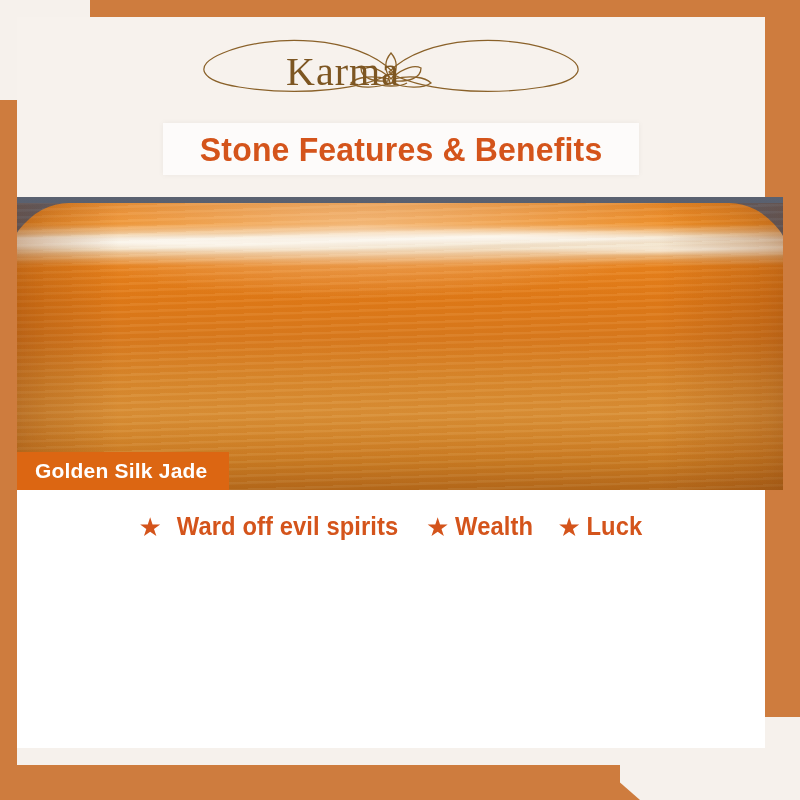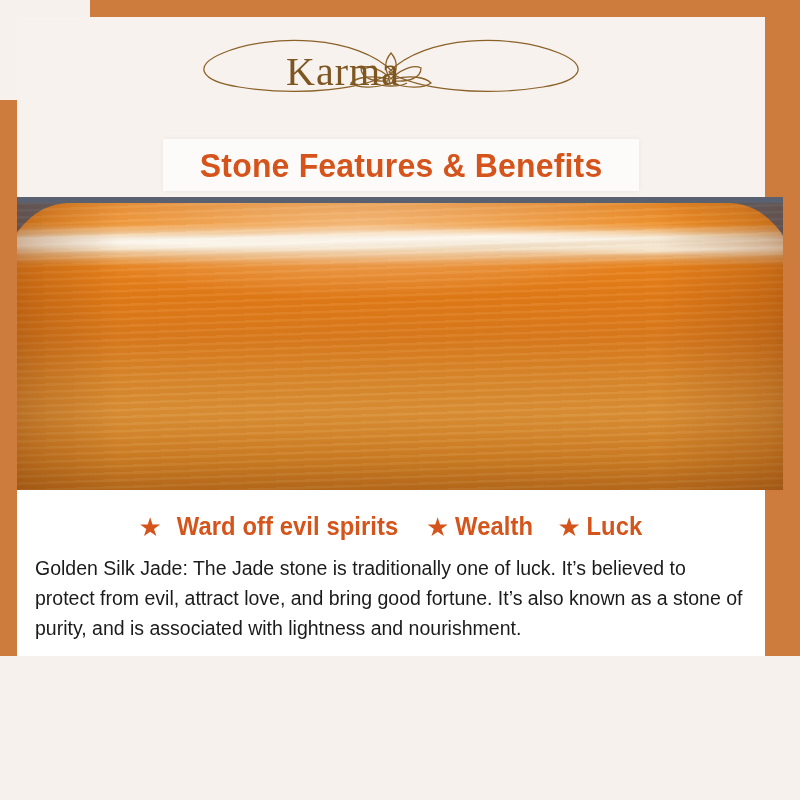--- a/index.html
+++ b/index.html
@@ -3,21 +3,21 @@
 <meta charset="utf-8">
 <title>Stone Features &amp; Benefits</title>
 <style>
   html,body{margin:0;padding:0;}
   body{
     width:800px;height:800px;overflow:hidden;
     background:#f6f1ec;
     font-family:"Liberation Sans", sans-serif;
     -webkit-font-smoothing:antialiased;
   }
-  .page{position:relative;width:800px;height:656px;overflow:hidden;background:#f6f1ec;}
+  .page{position:relative;width:800px;height:800px;overflow:hidden;background:#f6f1ec;}
 
   
   .frame-top{position:absolute;left:0;top:0;width:800px;height:17px;background:#ce7c3e;}
   .frame-top-left-cut{position:absolute;left:0;top:0;width:90px;height:17px;background:#f6f1ec;}
   .frame-right{position:absolute;right:0;top:17px;width:35px;height:700px;background:#ce7c3e;}
   .frame-left{position:absolute;left:0;top:100px;width:17px;height:700px;background:#ce7c3e;}
   .frame-bottom{position:absolute;left:0;bottom:0;width:620px;height:35px;background:#ce7c3e;}
   .frame-bottom-taper{position:absolute;left:600px;bottom:0;width:0;height:0;
     border-style:solid;border-width:35px 0 0 40px;border-color:transparent transparent transparent #ce7c3e;}
 
@@ -33,21 +33,21 @@
   .logo-word{
     position:relative;font-family:"Liberation Serif", serif;
     font-size:40px;color:#7d5622;letter-spacing:1px;line-height:1;
     z-index:2;
   }
   .logo-word.left{margin-right:96px;}
   .logo-word.right{margin-left:0px;}
 
   
   .title-band{position:absolute;left:17px;top:127px;width:748px;height:72px;background:#f7f2ed;}
-  .title-box{position:absolute;left:163px;top:139px;width:476px;height:52px;
+  .title-box{position:absolute;left:163px;top:123px;width:476px;height:52px;
     background:#fdfbfa;box-shadow:0 0 6px rgba(0,0,0,.05);
     display:flex;align-items:center;justify-content:center;}
   .title-text{
     font-family:"Liberation Sans Narrow","Liberation Sans", sans-serif;
     font-weight:bold;font-size:34px;color:#d4541b;letter-spacing:.2px;
     transform:scaleX(.94);white-space:nowrap;
   }
 
   
   .photo{position:absolute;left:17px;top:197px;width:766px;height:293px;overflow:hidden;
@@ -160,33 +160,35 @@
     <div class="photo-bg"></div>
     <div class="stone">
       <div class="stone-streaks"></div>
       <div class="stone-vein"></div>
       <div class="stone-gloss"></div>
       <div class="stone-edge-l"></div>
       <div class="stone-edge-r"></div>
     </div>
   </div>
 
+  <div class="badge">
+    <span class="badge-text">Golden Silk Jade</span>
+  </div>
 
   <div class="content">
     <div class="features">
       <div class="feature first">
         <span class="star">★</span>
         <span class="flabel">Ward off evil spirits</span>
       </div>
       <div class="feature">
         <span class="star">★</span>
         <span class="flabel">Wealth</span>
       </div>
       <div class="feature">
         <span class="star">★</span>
         <span class="flabel">Luck</span>
       </div>
     </div>
 
-    <p class="paragraph">Golden Silk Jade: The Jade stone is traditionally one of luck. It’s believed to protect from evil, attract love, and bring good fortune. It’s also known as a stone of purity, and is associated with lightness and nourishment.</p>
   </div>
 
 </div>
 
 </body></html>

